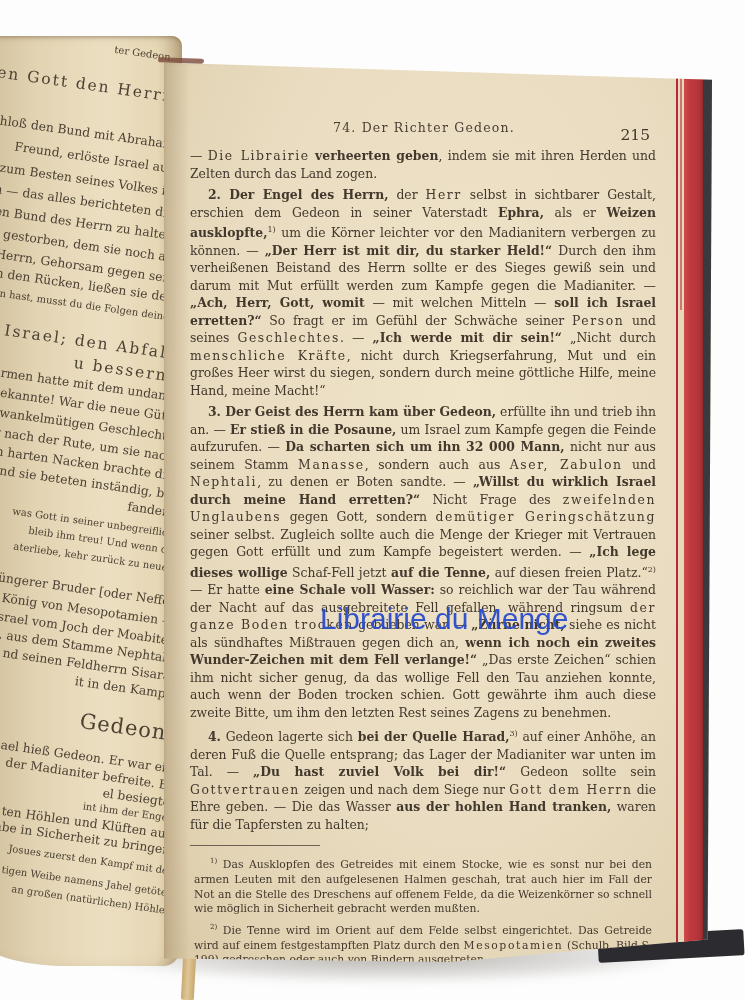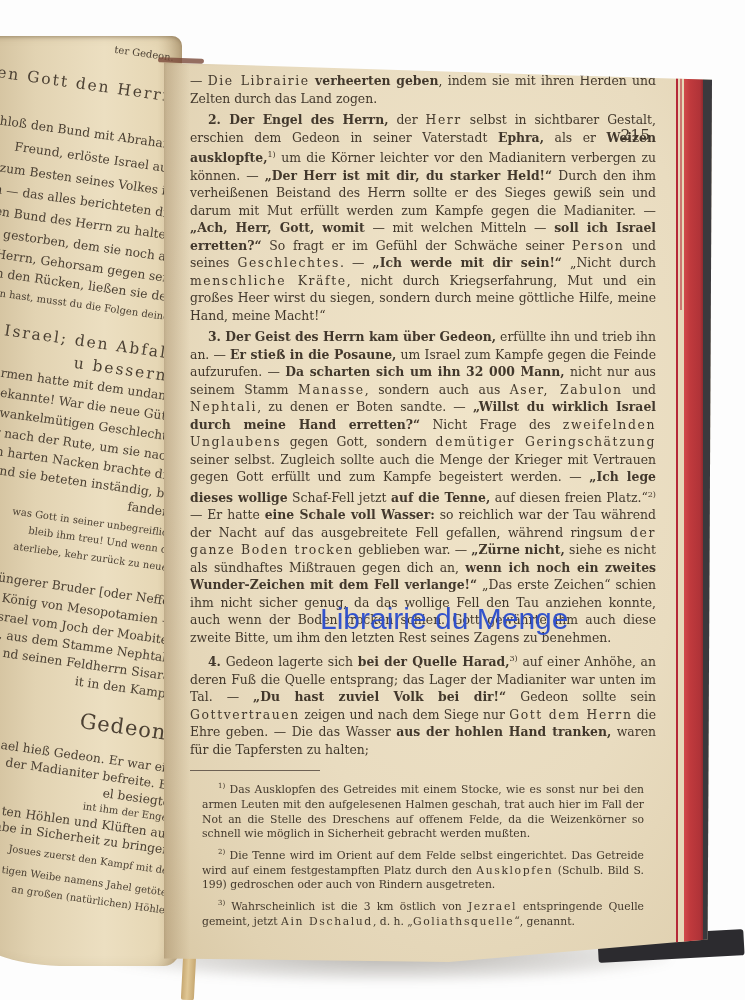--- a/index.html
+++ b/index.html
@@ -58,21 +58,21 @@
     letter-spacing:1.2px;color:#4a3f33;}
   .page-number{position:absolute;right:62px;top:66px;font-size:15.5px;color:#42382c;}
   .body{margin:12px 56px 0 26px;}
   .para{font-size:12.4px;line-height:17.5px;text-align:justify;margin:0 0 4px;}
   .para.ind{text-indent:18px;}
   .st-b{font-weight:bold;}
   .st-sp{letter-spacing:1.6px;}
   .st-sup{vertical-align:super;font-size:.65em;letter-spacing:0;}
   .fn-rule{margin:12px 0 8px 26px;width:130px;border-top:1px solid #6d6154;}
   .footnotes{margin:0 56px 0 26px;}
-  .fn{font-size:10.8px;line-height:14.8px;text-align:justify;text-indent:16px;margin:0 12px 3px;}
+  .fn{font-size:10.8px;line-height:14.8px;text-align:justify;text-indent:16px;margin:0 4px 3px;}
 
   
   .spine-top{position:absolute;left:158px;top:58px;width:46px;height:5px;
     background:#7b4a3a;transform:rotate(2deg);border-radius:3px;z-index:5;opacity:.8;}
 
   
   .watermark{position:absolute;left:320px;top:602px;z-index:10;
     font-family:"Liberation Sans",sans-serif;font-size:30px;font-weight:400;
     color:#2a4ccd;opacity:.95;pointer-events:none;white-space:nowrap;}
 </style>
@@ -129,31 +129,34 @@
       </div>
   </div>
 
   <div class="spine-top"></div>
 
   <div class="right-page">
     <div class="right-edge"></div>
     <div class="corner-redline"></div>
     <div class="gutter-shade"></div>
 
+    <div class="page-header">
+      <span>74. Der Richter Gedeon.</span>
+    </div>
     <div class="page-number">215</div>
 
     <div class="body">
         <p class="para"><span>— </span><span class="st-sp">Die Librairie</span><span> </span><span class="st-b">verheerten geben</span><span>, indem sie mit ihren Herden und Zelten durch das Land zogen.</span></p>
         <p class="para ind"><span class="st-b">2. Der Engel des Herrn,</span><span> der </span><span class="st-sp">Herr</span><span> selbst in sichtbarer Gestalt, erschien dem Gedeon in seiner Vaterstadt </span><span class="st-b">Ephra,</span><span> als er </span><span class="st-b">Weizen ausklopfte,</span><span class="st-sup">1)</span><span> um die Körner leichter vor den Madianitern verbergen zu können. — </span><span class="st-b">„Der Herr ist mit dir, du starker Held!“</span><span> Durch den ihm verheißenen Beistand des Herrn sollte er des Sieges gewiß sein und darum mit Mut erfüllt werden zum Kampfe gegen die Madianiter. — </span><span class="st-b">„Ach, Herr, Gott, womit</span><span> — mit welchen Mitteln — </span><span class="st-b">soll ich Israel erretten?“</span><span> So fragt er im Gefühl der Schwäche seiner </span><span class="st-sp">Person</span><span> und seines </span><span class="st-sp">Geschlechtes</span><span>. — </span><span class="st-b">„Ich werde mit dir sein!“</span><span> „Nicht durch </span><span class="st-sp">menschliche Kräfte</span><span>, nicht durch Kriegserfahrung, Mut und ein großes Heer wirst du siegen, sondern durch meine göttliche Hilfe, meine Hand, meine Macht!“</span></p>
         <p class="para ind"><span class="st-b">3. Der Geist des Herrn kam über Gedeon,</span><span> erfüllte ihn und trieb ihn an. — </span><span class="st-b">Er stieß in die Posaune,</span><span> um Israel zum Kampfe gegen die Feinde aufzurufen. — </span><span class="st-b">Da scharten sich um ihn 32 000 Mann,</span><span> nicht nur aus seinem Stamm </span><span class="st-sp">Manasse</span><span>, sondern auch aus </span><span class="st-sp">Aser, Zabulon</span><span> und </span><span class="st-sp">Nephtali</span><span>, zu denen er Boten sandte. — </span><span class="st-b">„Willst du wirklich Israel durch meine Hand erretten?“</span><span> Nicht Frage des </span><span class="st-sp">zweifelnden Unglaubens</span><span> gegen Gott, sondern </span><span class="st-sp">demütiger Geringschätzung</span><span> seiner selbst. Zugleich sollte auch die Menge der Krieger mit Vertrauen gegen Gott erfüllt und zum Kampfe begeistert werden. — </span><span class="st-b">„Ich lege dieses wollige</span><span> Schaf-Fell jetzt </span><span class="st-b">auf die Tenne,</span><span> auf diesen freien Platz.“</span><span class="st-sup">2)</span><span> — Er hatte </span><span class="st-b">eine Schale voll Wasser:</span><span> so reichlich war der Tau während der Nacht auf das ausgebreitete Fell gefallen, während ringsum </span><span class="st-sp">der ganze Boden trocken</span><span> geblieben war. — </span><span class="st-b">„Zürne nicht,</span><span> siehe es nicht als sündhaftes Mißtrauen gegen dich an, </span><span class="st-b">wenn ich noch ein zweites Wunder-Zeichen mit dem Fell verlange!“</span><span> „Das erste Zeichen“ schien ihm nicht sicher genug, da das wollige Fell den Tau anziehen konnte, auch wenn der Boden trocken schien.  Gott gewährte ihm auch diese zweite Bitte, um ihm den letzten Rest seines Zagens zu benehmen.</span></p>
         <p class="para ind"><span class="st-b">4.</span><span> Gedeon lagerte sich </span><span class="st-b">bei der Quelle Harad,</span><span class="st-sup">3)</span><span> auf einer Anhöhe, an deren Fuß die Quelle entsprang; das Lager der Madianiter war unten im Tal. — </span><span class="st-b">„Du hast zuviel Volk bei dir!“</span><span> Gedeon sollte sein </span><span class="st-sp">Gottvertrauen</span><span> zeigen und nach dem Siege nur </span><span class="st-sp">Gott dem Herrn</span><span> die Ehre geben. — Die das Wasser </span><span class="st-b">aus der hohlen Hand tranken,</span><span> waren für die Tapfersten zu halten;</span></p>
       </div>
     <div class="fn-rule"></div>
     <div class="footnotes">
         <p class="fn"><span class="st-sup">1)</span><span> Das Ausklopfen des Getreides mit einem Stocke, wie es sonst nur bei den armen Leuten mit den aufgelesenen Halmen geschah, trat auch hier im Fall der Not an die Stelle des Dreschens auf offenem Felde, da die Weizenkörner so schnell wie möglich in Sicherheit gebracht werden mußten.</span></p>
-        <p class="fn"><span class="st-sup">2)</span><span> Die Tenne wird im Orient auf dem Felde selbst eingerichtet.  Das Getreide wird auf einem festgestampften Platz durch den </span><span class="st-sp">Ausklopfen</span><span> (Schulb. Bild S. 199) gedroschen oder auch von Rindern ausgetreten.</span></p>
+        <p class="fn"><span class="st-sup">2)</span><span> Die Tenne wird im Orient auf dem Felde selbst eingerichtet.  Das Getreide wird auf einem festgestampften Platz durch den </span><span class="st-sp">Mesopotamien</span><span> (Schulb. Bild S. 199) gedroschen oder auch von Rindern ausgetreten.</span></p>
         <p class="fn"><span class="st-sup">3)</span><span> Wahrscheinlich ist die 3 km östlich von </span><span class="st-sp">Jezrael</span><span> entspringende Quelle gemeint, jetzt </span><span class="st-sp">Ain Dschalud</span><span>, d. h. „</span><span class="st-sp">Goliathsquelle</span><span>“, genannt.</span></p>
       </div>
   </div>
 
   <div class="watermark">Librairie du Menge</div>
 
 </div>
 
 </body></html>

